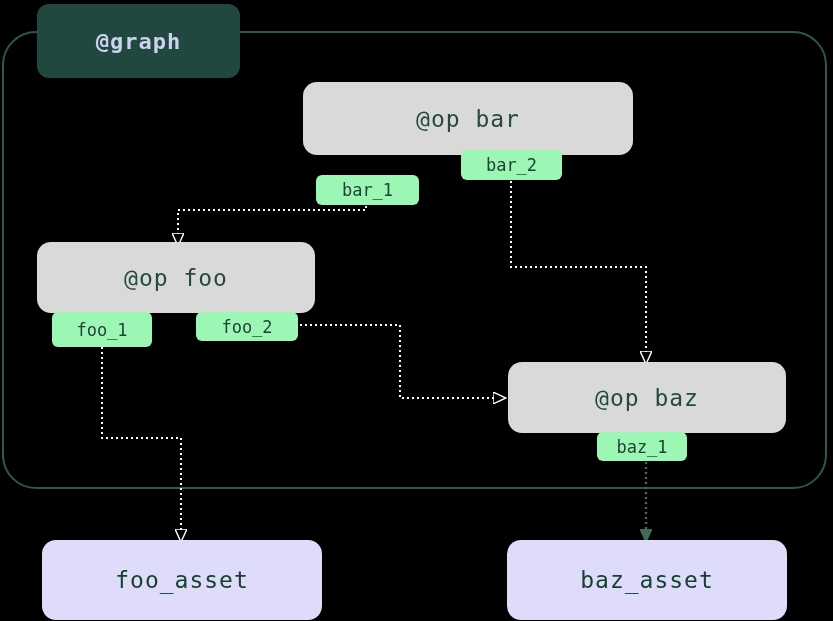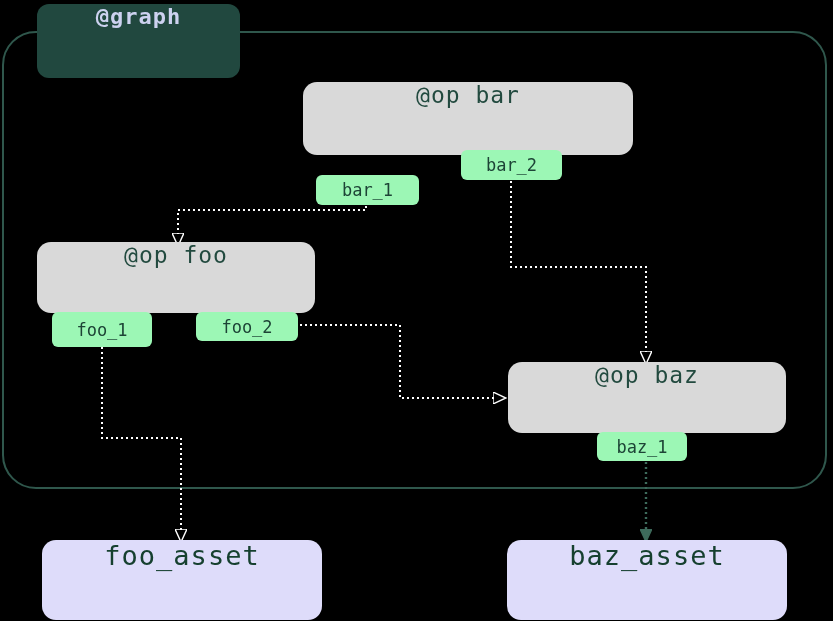--- a/index.html
+++ b/index.html
@@ -20,37 +20,37 @@
     left: 0;
     top: 0;
     width: 833px;
     height: 621px;
     overflow: visible;
   }
   .node {
     position: absolute;
     box-sizing: border-box;
     display: flex;
-    align-items: flex-start;
+    align-items: center;
     justify-content: center;
     text-align: center;
     white-space: pre;
   }
   .op-node {
     background: #d9d9d9;
     border-radius: 14px;
     color: #224a3f;
     font-size: 23px;
     letter-spacing: 1px;
   }
   .asset-node {
     background: #dedcfa;
     border-radius: 14px;
     color: #16402f;
-    font-size: 27px;
+    font-size: 23px;
     letter-spacing: 1px;
   }
   .graph-label {
     background: #21483f;
     border-radius: 12px;
     color: #cdd2f0;
     font-size: 22px;
     font-weight: bold;
     letter-spacing: 1px;
   }

